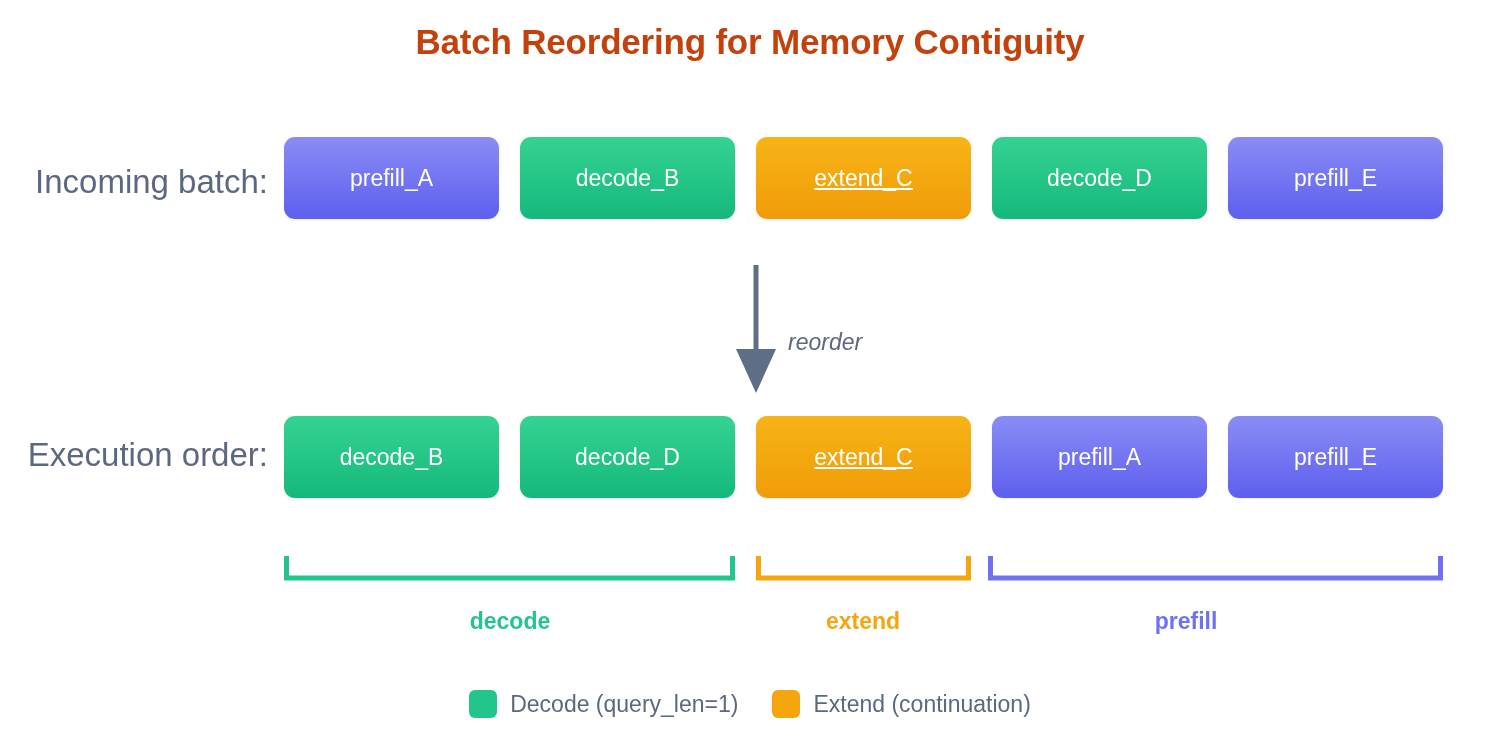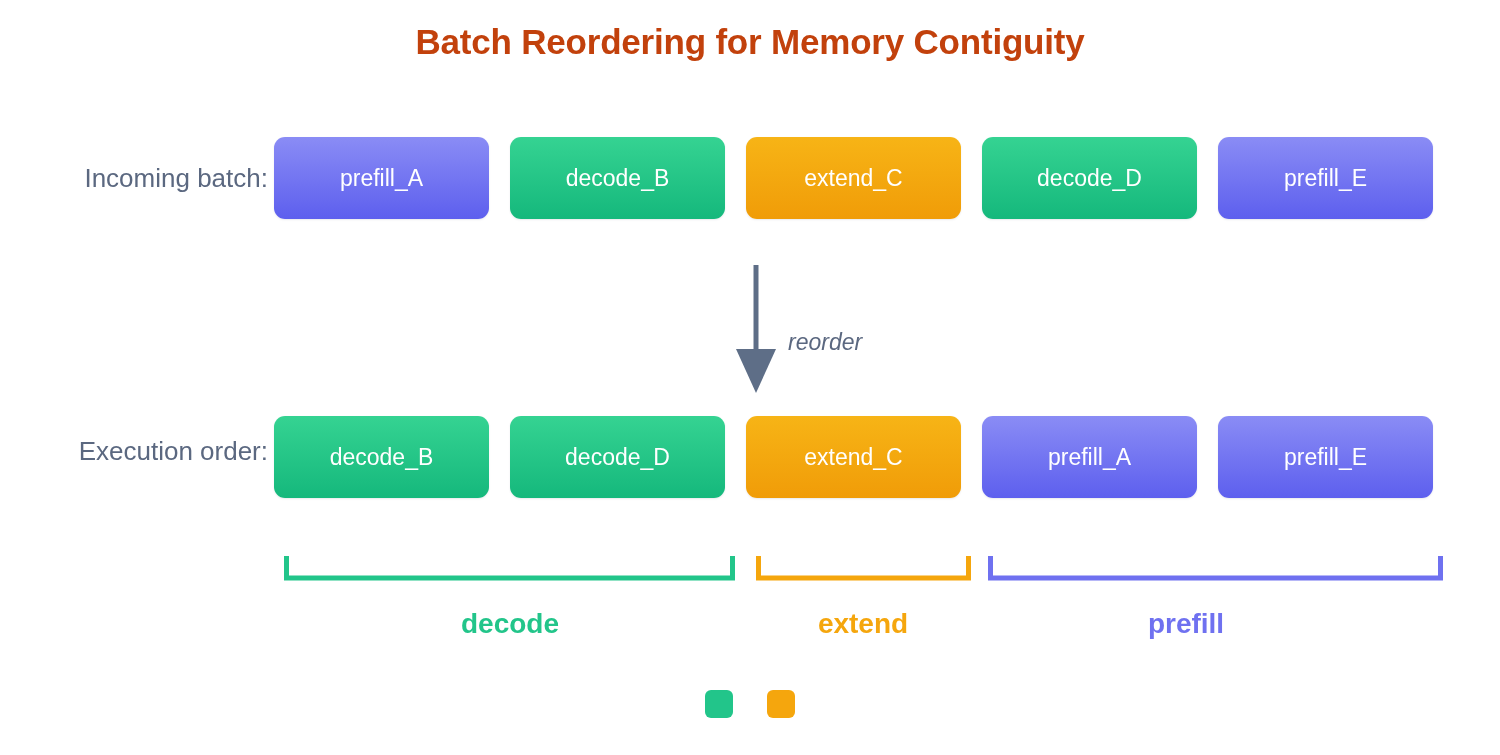--- a/index.html
+++ b/index.html
@@ -25,61 +25,61 @@
     text-align: center;
     font-size: 35px;
     font-weight: bold;
     color: #c2410c;
     letter-spacing: -0.2px;
   }
 
   
   .row-label {
     position: absolute;
-    font-size: 26px;
+    font-size: 33px;
     color: #5b6880;
     white-space: nowrap;
     text-align: right;
   }
   #label-incoming {
     left: 0px;
     width: 268px;
     top: 163px;
   }
   #label-execution {
     left: 0px;
     width: 268px;
     top: 436px;
   }
 
   
   .row {
     position: absolute;
-    left: 274px;
+    left: 284px;
     width: 1160px;
     height: 106px;
   }
   #row-incoming { top: 137px; }
   #row-execution { top: 416px; }
 
   .box {
     position: absolute;
     top: 0;
     height: 82px;
     border-radius: 11px;
     color: #ffffff;
     font-size: 23px;
     display: flex;
     align-items: center;
     justify-content: center;
     box-sizing: border-box;
     box-shadow: 0 1px 2px rgba(40,51,74,0.10);
   }
   .box.decode  { background: linear-gradient(180deg, #35d392 0%, #15b87c 100%); }
-  .box.extend  { background: linear-gradient(180deg, #f7b416 0%, #f09c08 100%); }
+  .box.extend  { background: linear-gradient(180deg, #f7b416 0%, #f09c08 100%); text-decoration: underline; }
   .box.prefill { background: linear-gradient(180deg, #8a8cf5 0%, #5d5fee 100%); }
 
   
   #arrow-wrap {
     position: absolute;
     left: 700px;
     top: 265px;
     width: 300px;
     height: 130px;
   }
@@ -96,21 +96,21 @@
   #brackets {
     position: absolute;
     left: 0;
     top: 548px;
     width: 1500px;
     height: 50px;
   }
   .grp-label {
     position: absolute;
     top: 608px;
-    font-size: 28px;
+    font-size: 23px;
     font-weight: bold;
     text-align: center;
     white-space: nowrap;
   }
 
   
   #legend {
     position: absolute;
     top: 690px;
     left: 0;
@@ -179,17 +179,19 @@
 
 <div id="group-labels">
     <div class="grp-label" style="left: 360px; width: 300px; color: rgb(34, 197, 138);">decode</div>
     <div class="grp-label" style="left: 713px; width: 300px; color: rgb(245, 166, 13);">extend</div>
     <div class="grp-label" style="left: 1036px; width: 300px; color: rgb(111, 113, 240);">prefill</div>
   </div>
 
 <div id="legend">
     <div class="legend-item">
       <span class="legend-swatch" style="background: rgb(34, 197, 138);"></span>
+      <span class="legend-text">Decode (query_len=1)</span>
     </div>
     <div class="legend-item">
       <span class="legend-swatch" style="background: rgb(245, 166, 13);"></span>
+      <span class="legend-text">Extend (continuation)</span>
     </div>
   </div>
 
 </body></html>

